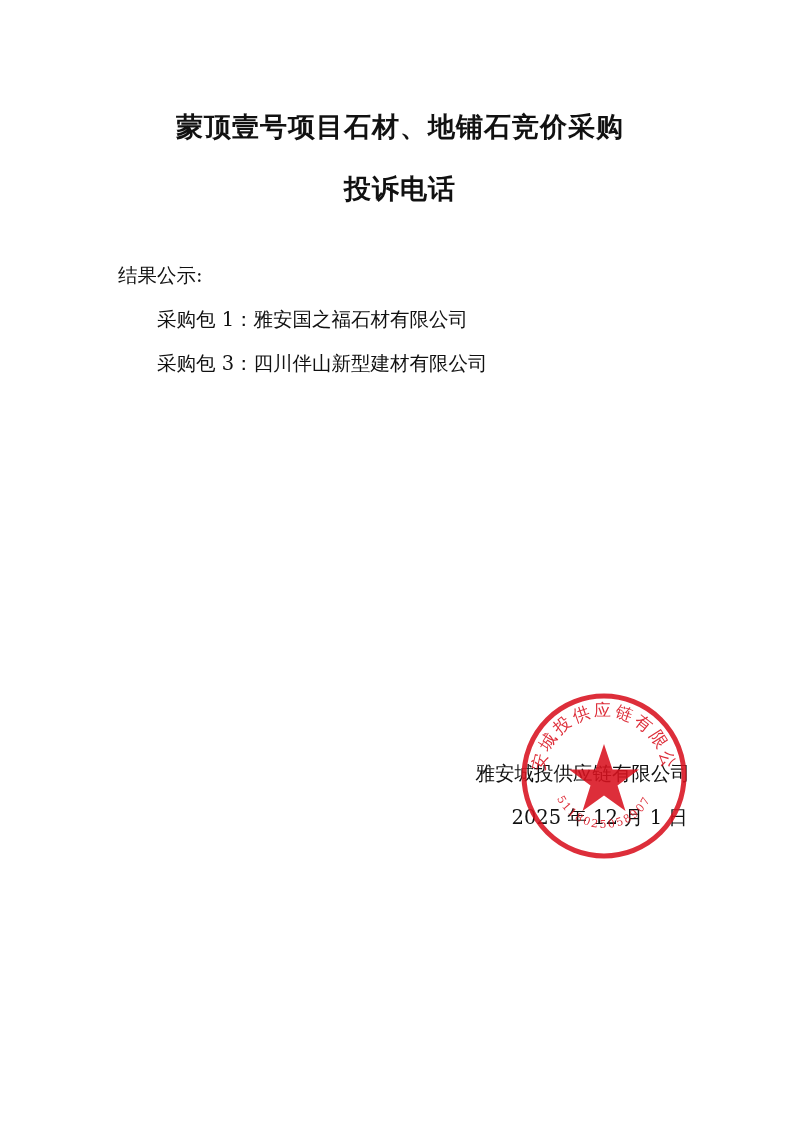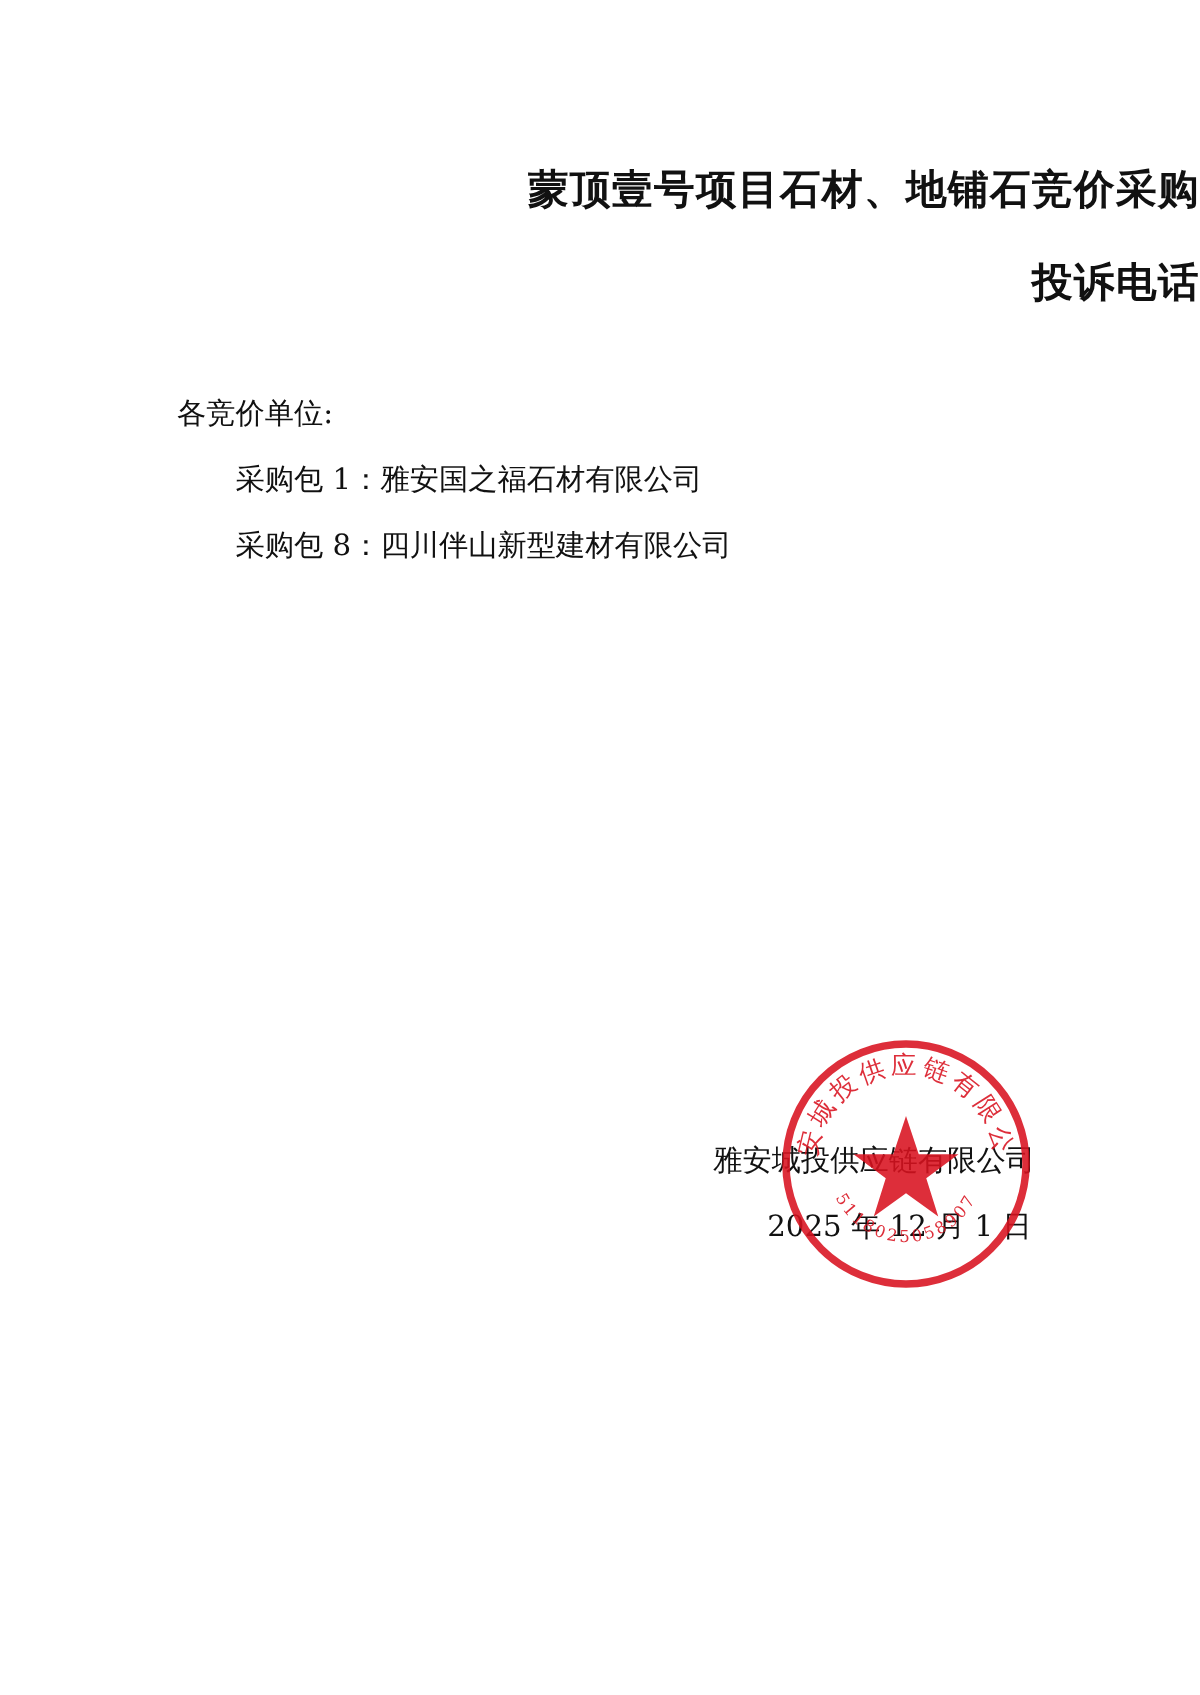--- a/index.html
+++ b/index.html
@@ -23,21 +23,20 @@
   .title-block {
     margin-top: 96px;
     text-align: center;
   }
   .title-line {
     font-size: 27px;
     font-weight: bold;
     letter-spacing: 1px;
     line-height: 62px;
     color: #111;
-    text-align: right;
   }
   .body-block {
     margin: 34px 118px 0 118px;
     font-size: 19.5px;
     line-height: 44px;
     color: #111;
   }
   .salutation {
     text-indent: 0;
   }
@@ -86,23 +85,23 @@
 <body>
 
 <div class="page">
 
   <div class="title-block">
     <div class="title-line">蒙顶壹号项目石材、地铺石竞价采购</div>
     <div class="title-line">投诉电话</div>
   </div>
 
   <div class="body-block">
-    <div class="salutation">各竞价单位:</div>
+    <div class="salutation">结果公示:</div>
     <div class="item">采购包 1：雅安国之福石材有限公司</div>
-    <div class="item">采购包 8：四川伴山新型建材有限公司</div>
+    <div class="item">采购包 3：四川伴山新型建材有限公司</div>
   </div>
 
   <div class="sign-block">
     <div class="sign-line">雅安城投供应链有限公司</div>
     <div class="sign-date">2025 年 12 月 1 日</div>
   </div>
 
   <div class="seal">
     <svg width="176" height="176" viewBox="0 0 176 176" xmlns="http://www.w3.org/2000/svg">
       <defs>

